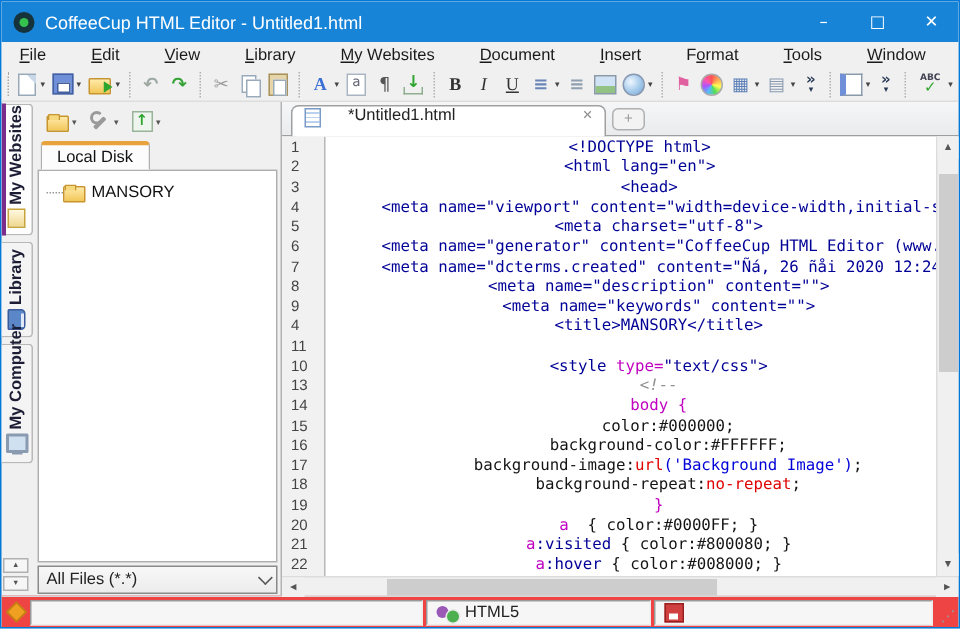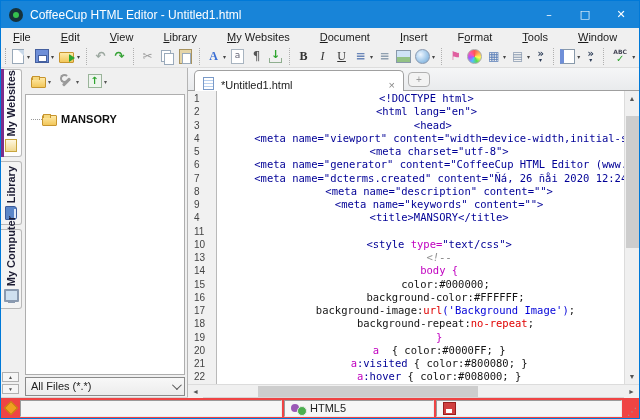--- a/index.html
+++ b/index.html
@@ -85,31 +85,31 @@
   .vt-websites { height:88px; } .vt-library { height:64px; } .vt-computer { height:80px; }
   .vscroll-btns { margin-top:auto; display:flex; flex-direction:column; gap:2px; padding:2px 2px 3px 1px; }
   .vscroll-btns button { width:17px; height:10px; font-size:5px; color:#555; background:#f6f6f6; border:1px solid #b0b0b0; display:flex; align-items:center; justify-content:center; }
   
   .lpanel { width:164px; flex:0 0 164px; display:flex; flex-direction:column; }
   .lpanel-toolbar { height:26px; display:flex; align-items:center; gap:8px; padding:2px 4px 2px 8px; }
   .lp-btn { display:flex; align-items:center; gap:2px; background:transparent; border:none; }
   .lp-btn .dd { font-size:6px; color:#555; }
   .disk-tab-row { height:19px; padding-left:4px; position:relative; z-index:2; }
   .disk-tab { display:inline-flex; align-items:center; height:19px; padding:0 10px; background:#fcfcfc; border:1px solid #aeaeae; border-bottom:none; border-top:3px solid #e8a33d; border-radius:3px 3px 0 0; font-size:11px; color:#111; margin-bottom:-1px; }
-  .tree { flex:1; background:#fff; border:1px solid #aeaeae; margin:0 2px 0 2px; padding:16px 2px; overflow:hidden;font-weight:bold; }
+  .tree { flex:1; background:#fff; border:1px solid #aeaeae; margin:0 2px 0 2px; padding:6px 2px; overflow:hidden; }
   .tree-row { display:flex; align-items:center; height:16px; }
   .tree-connector { width:11px; border-top:1px dotted #999; margin-left:3px; }
   .tree-label { margin-left:4px; font-size:11px; color:#111; }
   .filter-row { height:22px; display:flex; align-items:center; padding:1px 2px; }
   .filter-select { flex:1; height:19px; display:flex; align-items:center; background:linear-gradient(#f8f8f8,#ececec); border:1px solid #8a8a8a; padding:0 5px; font-size:11px; color:#222; }
   .filter-chev { margin-left:auto; width:7px; height:7px; border-right:1px solid #555; border-bottom:1px solid #555; transform:rotate(45deg) translateY(-2px); }
   
   .editor-col { flex:1; display:flex; flex-direction:column; border-left:1px solid #b4b4b4; min-width:0; }
   .tabbar { height:23px; flex:0 0 23px; background:linear-gradient(#f5f6f7,#e9ebed); border-bottom:1px solid #9f9f9f; display:flex; align-items:flex-end; padding-left:6px; gap:4px; }
-  .doc-tab { position:relative; top:1px; width:210px; height:21px; background:#fff; border:1px solid #a0a0a0; border-bottom:none; border-radius:5px 5px 0 0; display:flex; align-items:flex-end; gap:5px; padding:0 8px 0 6px; font-size:11px; color:#222; }
+  .doc-tab { position:relative; top:1px; width:210px; height:21px; background:#fff; border:1px solid #a0a0a0; border-bottom:none; border-radius:5px 5px 0 0; display:flex; align-items:flex-start; gap:16px; padding:0 8px 0 6px; font-size:11px; color:#222; }
   .tab-close { margin-left:auto; color:#888; font-size:11px; }
   .new-tab { width:22px; height:15px; margin-bottom:3px; border:1px solid #b0b0b0; border-radius:4px; background:#f3f3f3; color:#9a9a9a; font-size:10px; display:flex; align-items:center; justify-content:center; }
   .editor-body { flex:1; display:flex; min-height:0; background:#fff; }
   .code-scroll { flex:1; display:flex; min-width:0; overflow:hidden; }
   .gutter { width:29px; flex:0 0 29px; background:#f1f1f1; border-right:1px solid #b9b9b9; padding-top:1px; }
   .ln { height:13.25px; line-height:13.25px; font-size:10px; color:#444; padding-left:6px; font-family:"Liberation Sans",sans-serif; }
   .code { flex:1; padding:1px 0 0 12px; overflow:hidden;text-align:center; }
   .cline { height:13.25px; line-height:13.25px; white-space:pre; font-family:"DejaVu Sans Mono",monospace; font-size:10.5px; }
   .sg-t { color:#000096; } .sg-k { color:#141414; } .sg-m { color:#c000c0; }
   .sg-r { color:#e00000; } .sg-s { color:#0000d8; } .sg-c { color:#909090; font-style:italic; }
@@ -294,20 +294,23 @@
         </button>
         <button class="lp-btn">
           <span class="ic" data-icon="wrench"></span>
           <span class="dd">▾</span>
         </button>
         <button class="lp-btn">
           <span class="ic" data-icon="upload"></span>
           <span class="dd">▾</span>
         </button>
       </div>
+    <div class="disk-tab-row">
+      <div class="disk-tab">Local Disk</div>
+    </div>
     <div class="tree" id="tree">
         <div class="tree-row">
           <span class="tree-connector"></span>
           <span class="ic" data-icon="folder"></span>
           <span class="tree-label">MANSORY</span>
         </div>
       </div>
     <div class="filter-row">
       <div class="filter-select">
         <span>All Files (*.*)</span>

